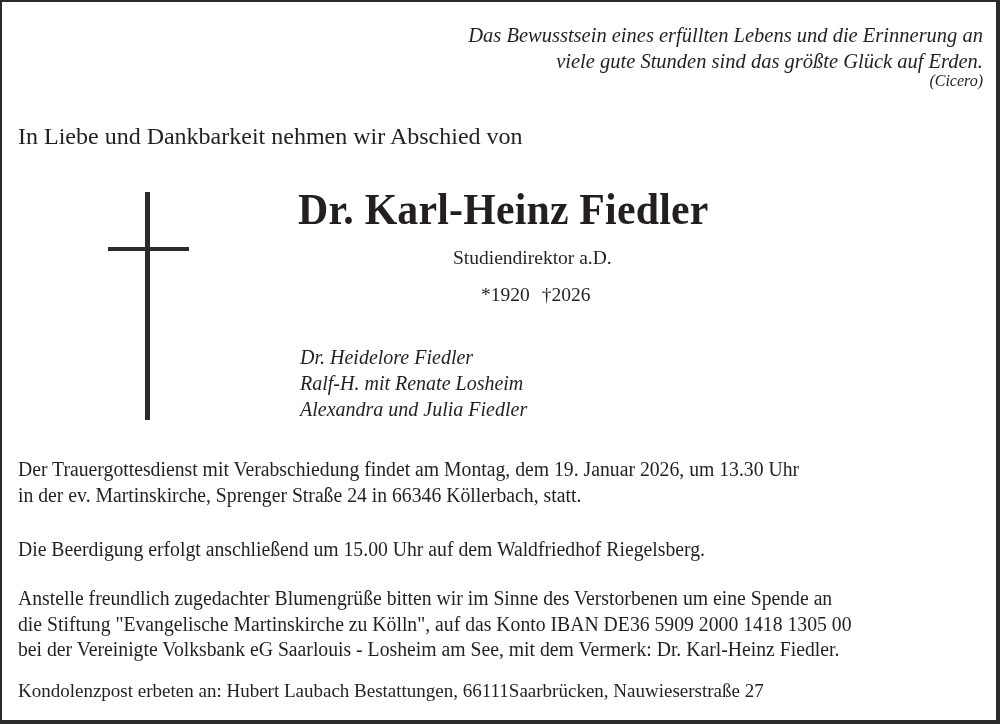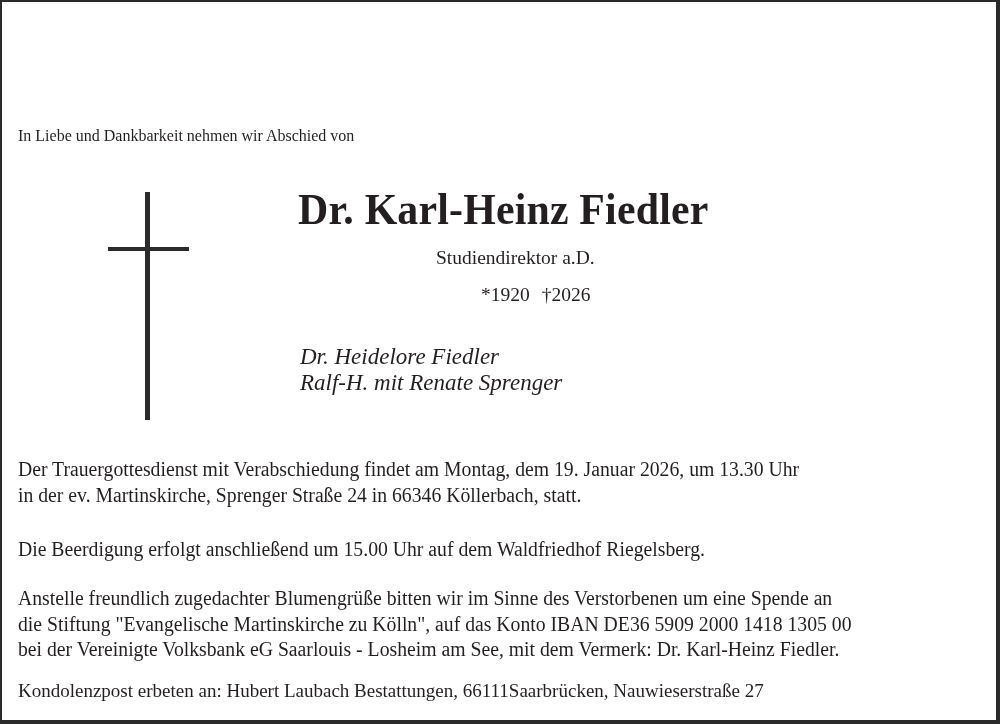--- a/index.html
+++ b/index.html
@@ -38,21 +38,21 @@
     }
     .quote .author {
       font-size: 16px;
       line-height: 20px;
       margin-top: -3px;
     }
 
     .intro {
       left: 16px;
       top: 121px;
-      font-size: 16px;
+      font-size: 24px;
       line-height: 26px;
     }
 
     .cross-v {
       position: absolute;
       left: 143px;
       top: 190px;
       width: 5px;
       height: 228px;
       background: #2b2b2b;
@@ -70,39 +70,39 @@
       left: 296px;
       top: 180px;
       font-weight: bold;
       font-size: 45px;
       line-height: 54px;
       letter-spacing: 0.2px;
       transform: scaleX(0.93);
       transform-origin: left top;
     }
     .title {
-      left: 434px;
+      left: 451px;
       top: 244px;
       font-size: 19.5px;
       line-height: 24px;
     }
     .dates {
       left: 479px;
       top: 281px;
       font-size: 19.5px;
       line-height: 24px;
       word-spacing: 0;
     }
     .dates span + span { margin-left: 12px; text-align: right; }
 
     .family {
       left: 298px;
       top: 342px;
       font-style: italic;
-      font-size: 23px;
+      font-size: 20px;
       line-height: 26px;
     }
 
     .para {
       left: 16px;
       font-size: 20px;
       line-height: 25.5px;
       transform: scaleX(0.985);
       transform-origin: left top;
     }
@@ -114,37 +114,43 @@
       top: 678px;
       font-size: 19px;
       line-height: 22px;
     }
   </style>
 </head>
 <body>
 
 <div class="frame">
 
+  <div class="abs quote">
+    <div>Das Bewusstsein eines erfüllten Lebens und die Erinnerung an</div>
+    <div>viele gute Stunden sind das größte Glück auf Erden.</div>
+    <div class="author">(Cicero)</div>
+  </div>
 
   <div class="abs intro">In Liebe und Dankbarkeit nehmen wir Abschied von</div>
 
   <div>
     <div class="cross-v"></div>
     <div class="cross-h"></div>
   </div>
 
   <div class="abs name">Dr. Karl-Heinz Fiedler</div>
   <div class="abs title">Studiendirektor a.D.</div>
   <div class="abs dates">
     <span>*1920</span><span>†2026</span>
   </div>
 
   <div class="abs family">
     <div>Dr. Heidelore Fiedler</div>
-    <div>Ralf-H. mit Renate Sprenger</div>
+    <div>Ralf-H. mit Renate Losheim</div>
+    <div>Alexandra und Julia Fiedler</div>
   </div>
 
   <div class="abs para p1">
     <div>Der Trauergottesdienst mit Verabschiedung findet am Montag, dem 19. Januar 2026, um 13.30 Uhr</div>
     <div>in der ev. Martinskirche, Sprenger Straße 24 in 66346 Köllerbach, statt.</div>
   </div>
 
   <div class="abs para p2">
     <div>Die Beerdigung erfolgt anschließend um 15.00 Uhr auf dem Waldfriedhof Riegelsberg.</div>
   </div>

